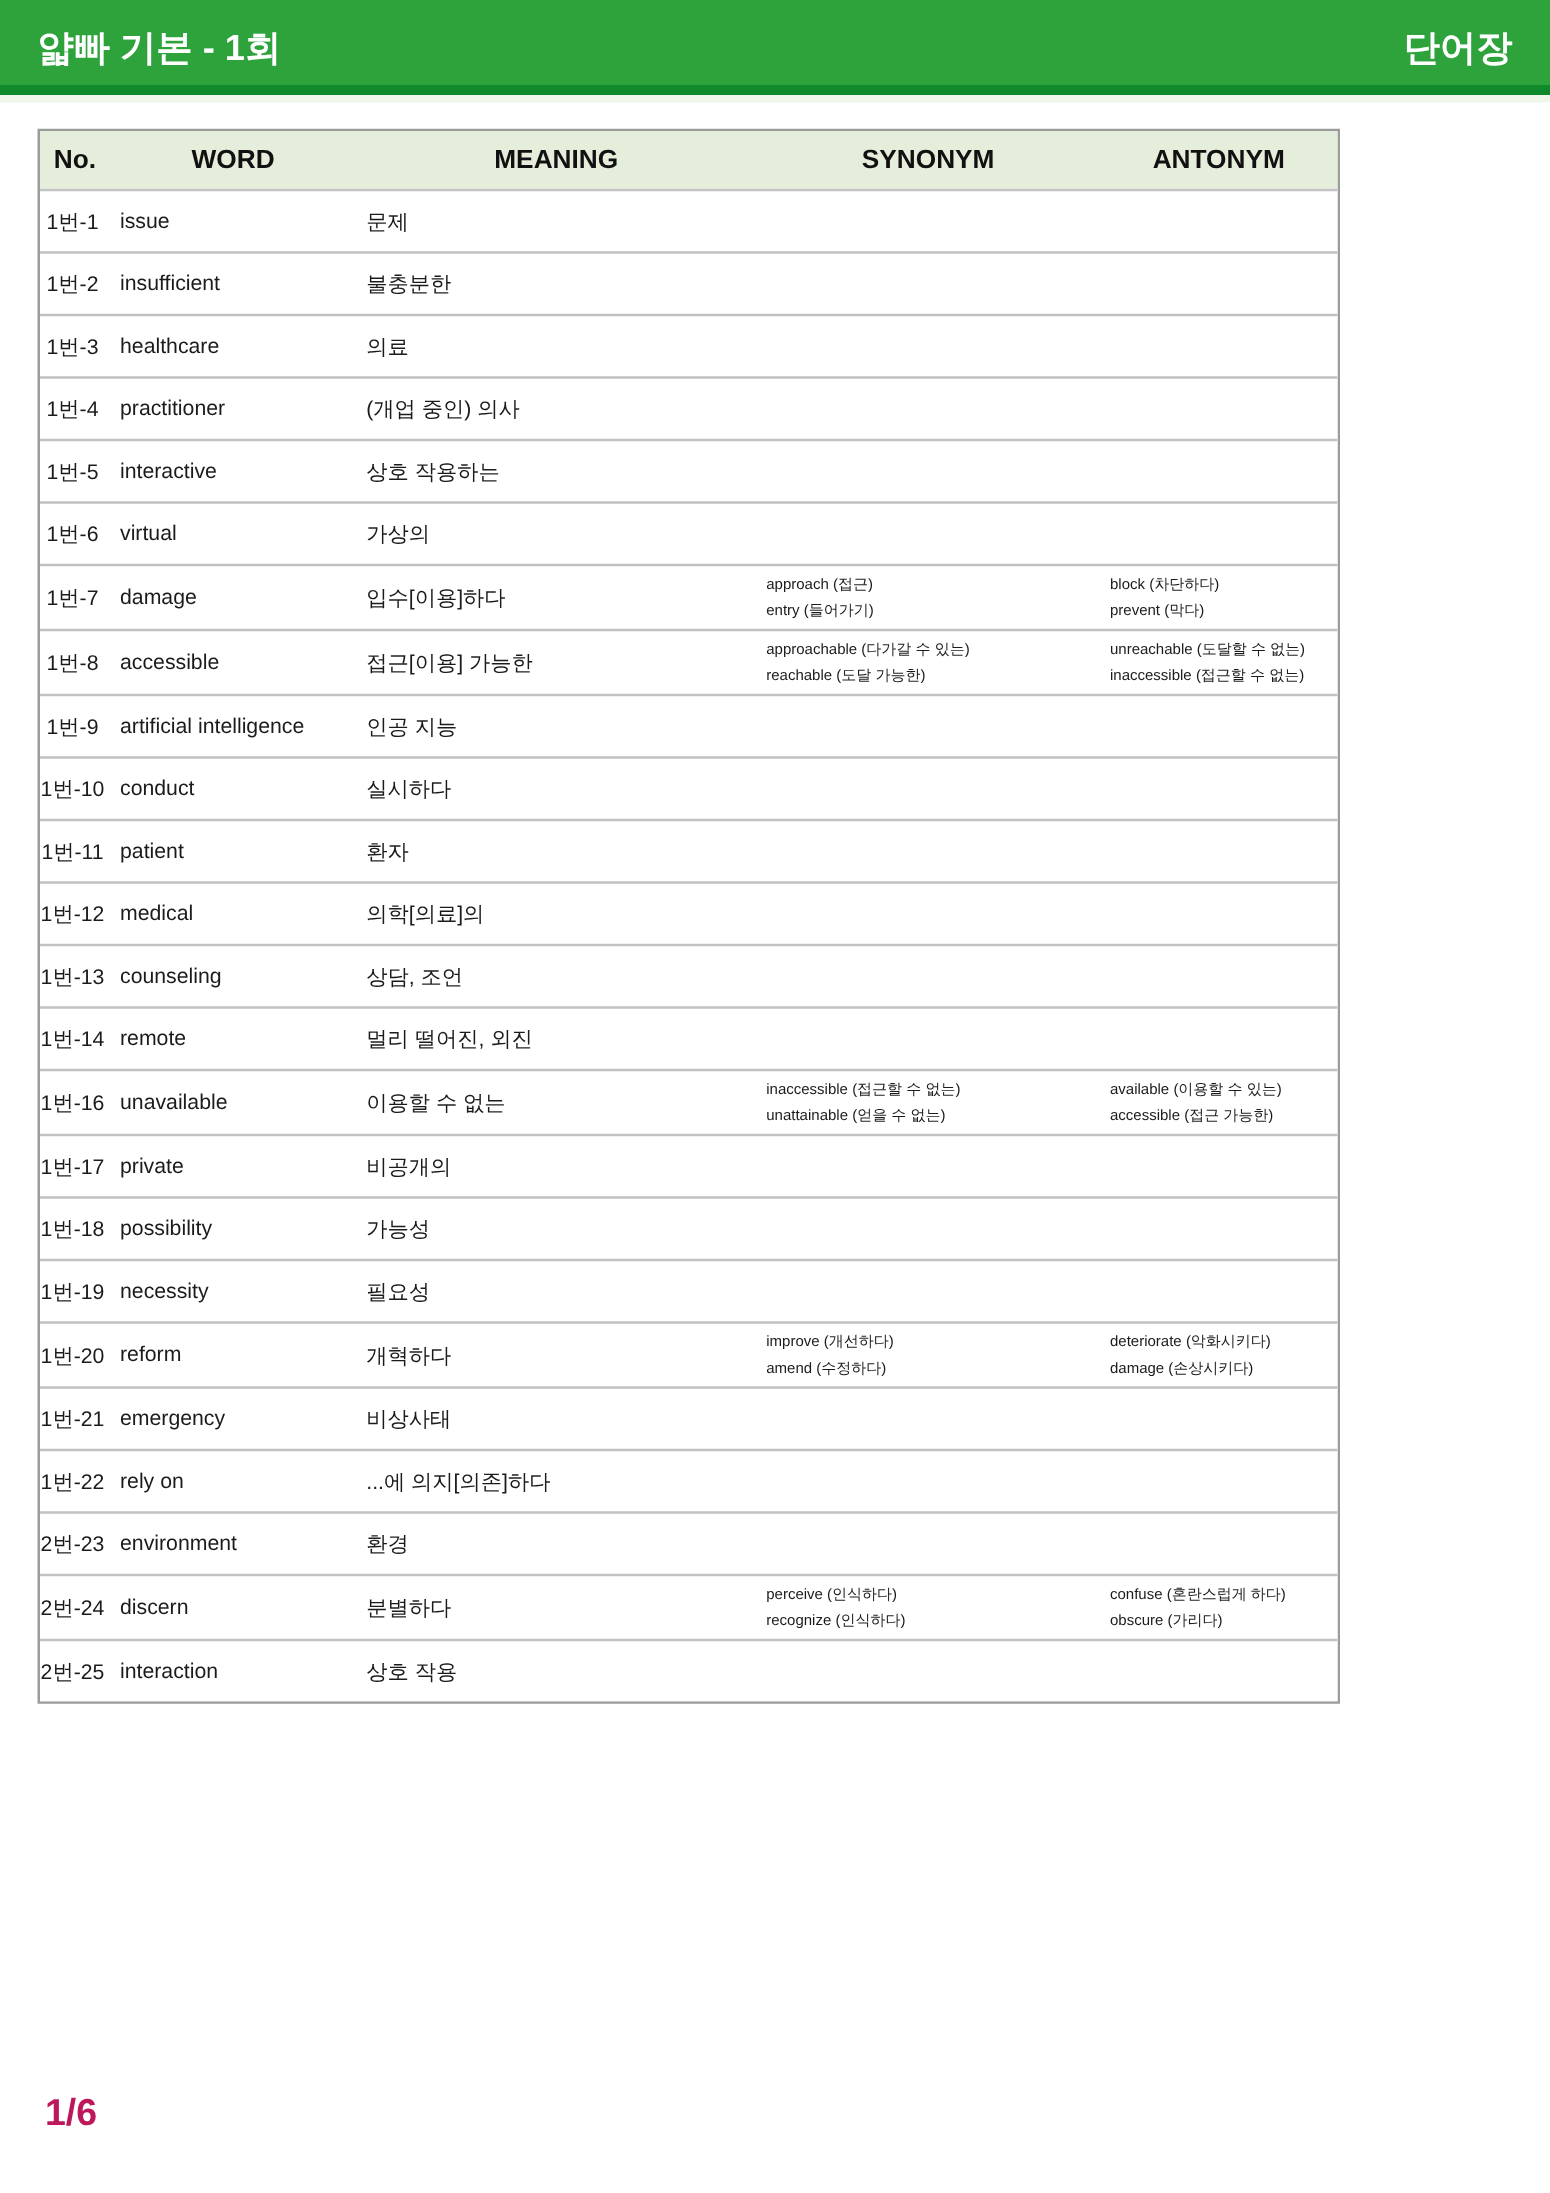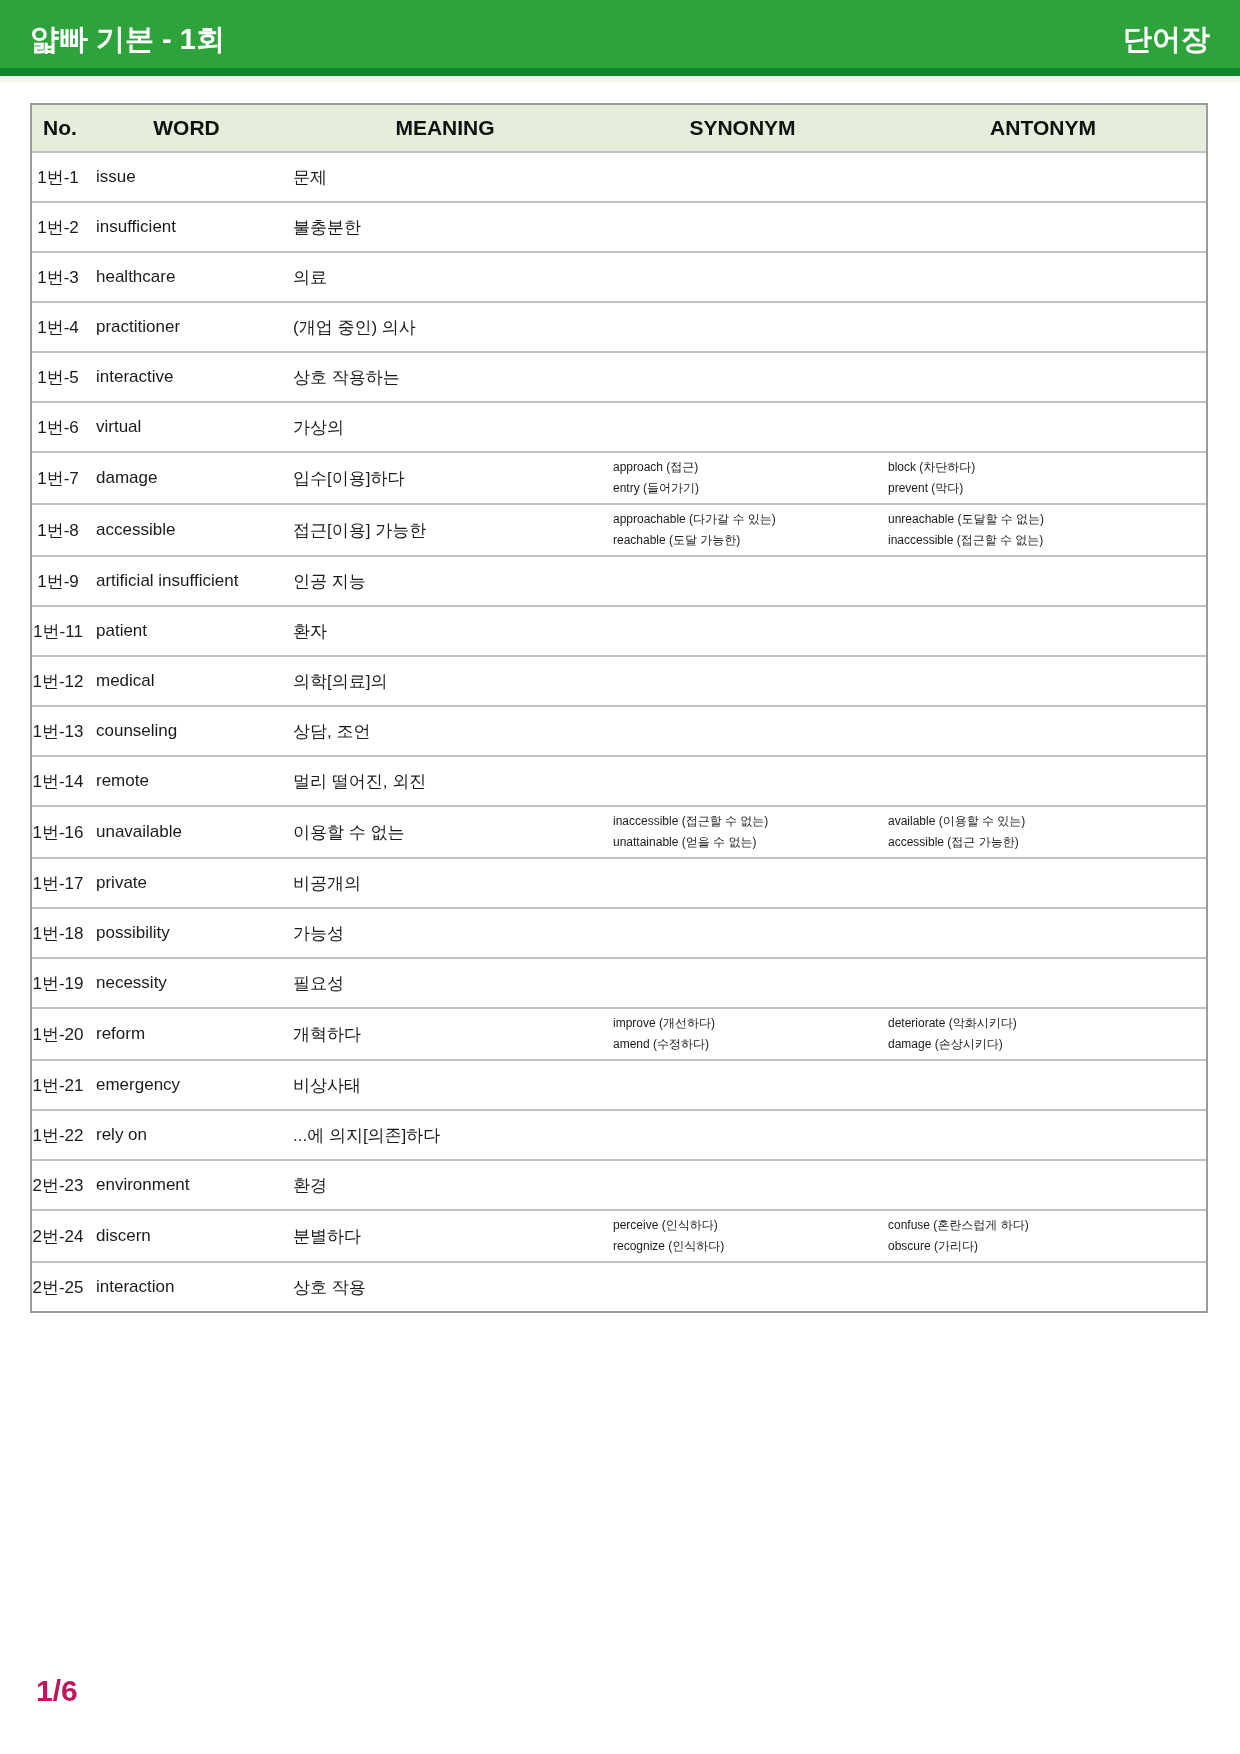--- a/index.html
+++ b/index.html
@@ -7,21 +7,21 @@
   .page { position:relative; width:1240px; height:1754px; background:#ffffff; overflow:hidden; }
 
   
   .topbar { height:68px; background:#2ea33c; display:flex; align-items:flex-end;
             justify-content:space-between; padding:0 30px 14px 30px; box-sizing:border-box; }
   .topbar-title { color:#ffffff; font-weight:bold; font-size:29px; line-height:1; }
   .topbar-accent { height:8px; background:#0f8a2b; }
   .topbar-tint { height:6px; background:#eff7eb; }
 
   
-  .vocab-table { position:absolute; left:30px; top:103px; width:1178px;
+  .vocab-table { position:absolute; left:30px; top:103px; width:1042px;
                  border:2px solid #9c9c9c; box-sizing:border-box; background:#ffffff; }
   .grid-cols { display:grid; grid-template-columns:56px 197px 320px 275px 1fr; }
   .thead { background:#e4eedb; height:46px; align-items:center;
            font-weight:bold; font-size:21px; color:#111111; }
   .thead .th { text-align:center; }
   .row { min-height:50px; align-items:center; border-top:2px solid #c2c2c2;
          background:#ffffff; font-size:17px; padding:4px 0; box-sizing:border-box; }
   .cell.no { text-align:center; padding-right:4px; }
   .cell.word { padding-left:8px; }
   .cell.meaning { padding-left:8px; }
@@ -115,22 +115,29 @@
             <div>approachable (다가갈 수 있는)</div>
             <div>reachable (도달 가능한)</div>
           </div>
           <div class="cell multi">
             <div>unreachable (도달할 수 없는)</div>
             <div>inaccessible (접근할 수 없는)</div>
           </div>
         </div>
         <div class="row grid-cols">
           <div class="cell no">1번-9</div>
-          <div class="cell word">artificial insufficient</div>
+          <div class="cell word">artificial intelligence</div>
           <div class="cell meaning">인공 지능</div>
+          <div class="cell multi"></div>
+          <div class="cell multi"></div>
+        </div>
+        <div class="row grid-cols">
+          <div class="cell no">1번-10</div>
+          <div class="cell word">conduct</div>
+          <div class="cell meaning">실시하다</div>
           <div class="cell multi"></div>
           <div class="cell multi"></div>
         </div>
         <div class="row grid-cols">
           <div class="cell no">1번-11</div>
           <div class="cell word">patient</div>
           <div class="cell meaning">환자</div>
           <div class="cell multi"></div>
           <div class="cell multi"></div>
         </div>

